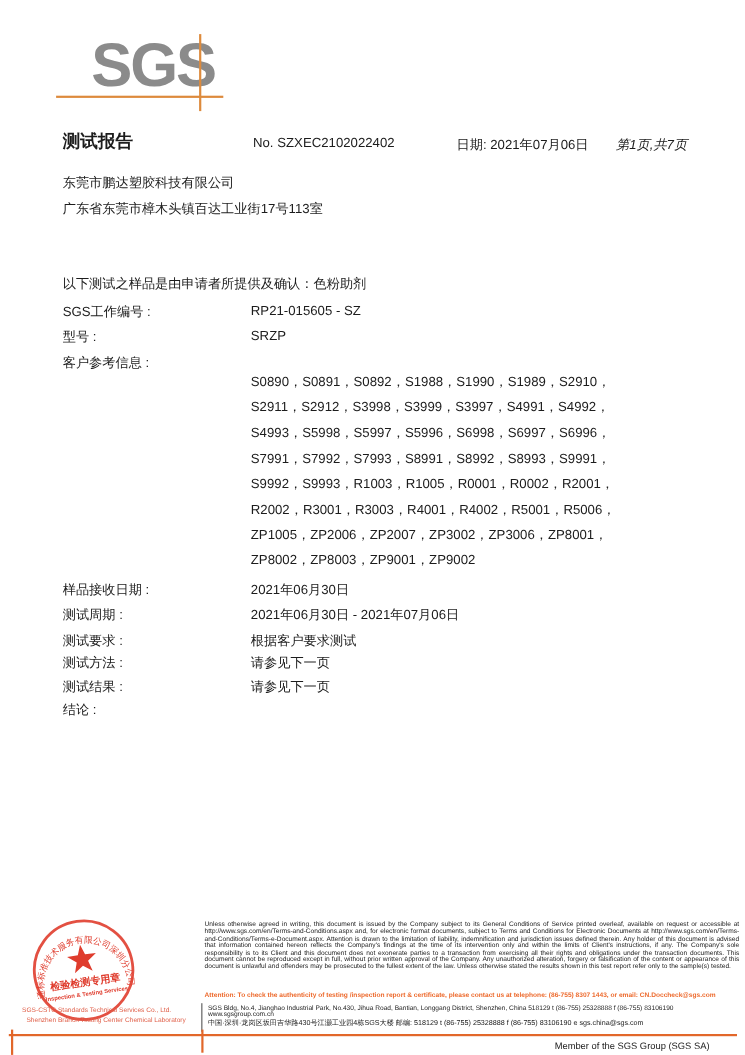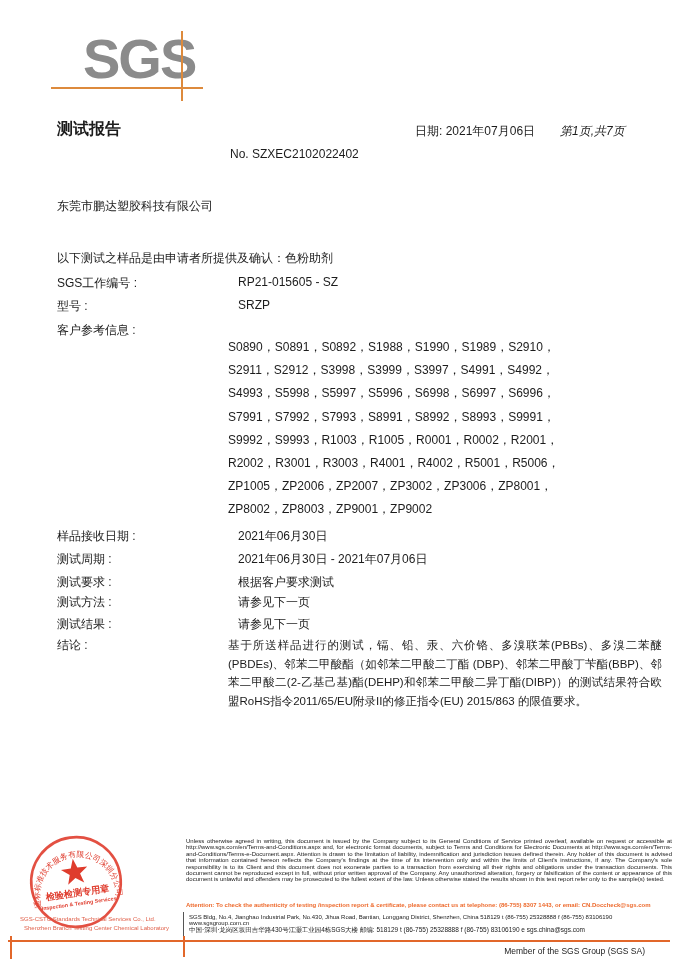--- a/index.html
+++ b/index.html
@@ -8,30 +8,30 @@
   .page { position:relative; width:677px; height:959px; background:#fff; overflow:hidden; }
 
   
   .logo-text { position:absolute; left:83px; top:26px; font-size:56px; font-weight:bold;
                color:#8b8b8b; letter-spacing:-2px; font-family:"Liberation Sans",sans-serif; }
   .logo-hline { position:absolute; left:51px; top:87px; width:152px; height:2px; background:#dd8a3c; }
   .logo-vline { position:absolute; left:181px; top:31px; width:2px; height:70px; background:#dd8a3c; }
 
   
   .title { position:absolute; left:57px; top:119px; font-size:16px; font-weight:bold; }
-  .report-no { position:absolute; left:230px; top:123px; font-size:12px;margin-top:24px; }
+  .report-no { position:absolute; left:230px; top:123px; font-size:12px; }
   .date { position:absolute; left:415px; top:123px; font-size:12px; }
   .pages { position:absolute; left:560px; top:123px; font-size:12px;font-style:italic; }
 
-  .company { position:absolute; left:57px; top:158px; font-size:12px;margin-top:40px; }
+  .company { position:absolute; left:57px; top:158px; font-size:12px; }
   .addr { position:absolute; left:57px; top:182px; font-size:12px; }
   .intro { position:absolute; left:57px; top:250px; font-size:12px; }
 
   .lbl { position:absolute; left:57px; font-size:12px;text-align:center; }
-  .val { position:absolute; left:228px; font-size:12px;margin-left:10px; }
+  .val { position:absolute; left:228px; font-size:12px; }
   .ref-lines { position:absolute; left:228px; top:336px; font-size:12px; line-height:23.2px; }
   .conclusion { position:absolute; left:228px; top:636px; width:434px; font-size:11.5px;
                 line-height:18.5px; text-align:justify; }
 
   
   .stamp { position:absolute; left:28px; top:834px; width:96px; height:96px;
            transform:rotate(-8deg); opacity:.92; }
   .branch-1 { position:absolute; left:20px; top:916px; font-size:6px; color:#e0604a; width:170px; }
   .branch-2 { position:absolute; left:24px; top:925px; font-size:6px; color:#e0604a; width:170px; }
 
@@ -57,20 +57,21 @@
     <div class="logo-hline"></div>
     <div class="logo-vline"></div>
   </div>
 
   <div class="title">测试报告</div>
   <div class="report-no">No. SZXEC2102022402</div>
   <div class="date">日期: 2021年07月06日</div>
   <div class="pages">第1页,共7页</div>
 
   <div class="company">东莞市鹏达塑胶科技有限公司</div>
+  <div class="addr">广东省东莞市樟木头镇百达工业街17号113室</div>
 
   <div class="intro">以下测试之样品是由申请者所提供及确认：色粉助剂</div>
 
   <div class="lbl" style="top:275px">SGS工作编号 :</div>
   <div class="val" style="top:275px">RP21-015605 - SZ</div>
 
   <div class="lbl" style="top:298px">型号 :</div>
   <div class="val" style="top:298px">SRZP</div>
 
   <div class="lbl" style="top:322px">客户参考信息 :</div>
@@ -94,21 +95,20 @@
   <div class="lbl" style="top:574px">测试要求 :</div>
   <div class="val" style="top:574px">根据客户要求测试</div>
 
   <div class="lbl" style="top:594px">测试方法 :</div>
   <div class="val" style="top:594px">请参见下一页</div>
 
   <div class="lbl" style="top:616px">测试结果 :</div>
   <div class="val" style="top:616px">请参见下一页</div>
 
   <div class="lbl" style="top:637px">结论 :</div>
-  <div class="conclusion">基于所送样品进行的测试，镉、铅、汞、六价铬、多溴联苯(PBBs)、多溴二苯醚(PBDEs)、邻苯二甲酸酯（如邻苯二甲酸二丁酯 (DBP)、邻苯二甲酸丁苄酯(BBP)、邻苯二甲酸二(2-乙基己基)酯(DEHP)和邻苯二甲酸二异丁酯(DIBP)）的测试结果符合欧盟RoHS指令2011/65/EU附录II的修正指令(EU) 2015/863 的限值要求。</div>
 
   <svg class="stamp" viewBox="0 0 90 90" width="96" height="96">
     <circle cx="45" cy="45" r="42" fill="none" stroke="#dd2c1c" stroke-width="2.4" opacity="0.9"></circle>
     <defs>
         <path id="arcPath" d="M 10 66 A 36 36 0 1 1 80 66" fill="none"></path>
       </defs>
     <text font-size="7.4" fill="#dd2c1c">
       <textPath href="#arcPath" startOffset="2">通标标准技术服务有限公司深圳分公司</textPath>
     </text>
     <polygon fill="#dd2c1c" points="45,23 48.1,31.8 57.4,32 49.9,37.6 52.6,46.5 45,41.2 37.4,46.5 40.1,37.6 32.6,32 41.9,31.8"></polygon>

